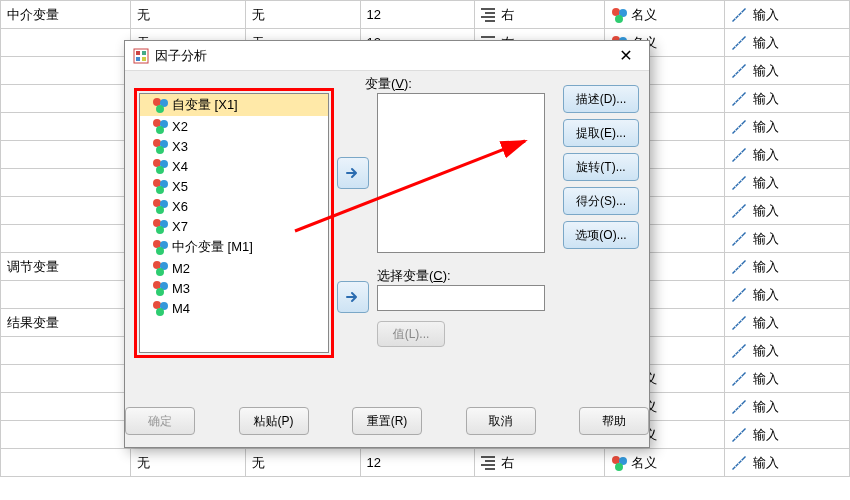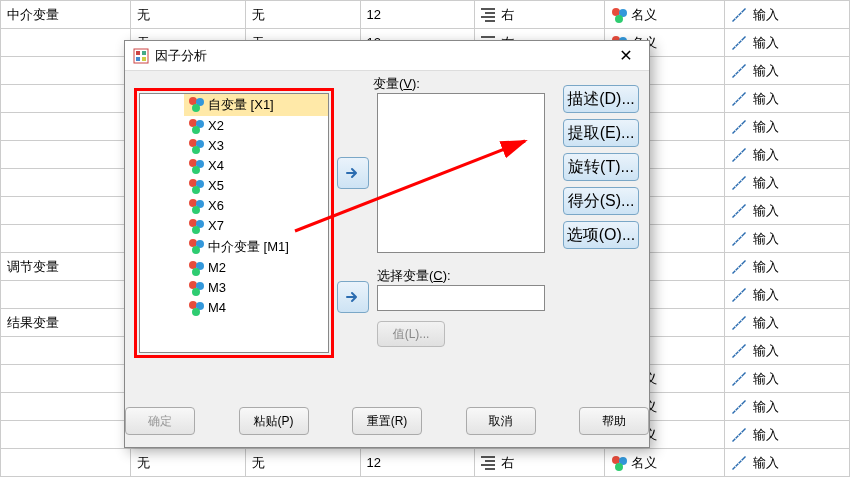--- a/index.html
+++ b/index.html
@@ -24,39 +24,39 @@
 .dialog { position: absolute; left: 124px; top: 40px; width: 526px; height: 408px; background: #f0f0f0; border: 1px solid #888; box-shadow: 4px 4px 12px rgba(0,0,0,0.3); }
 .titlebar { height: 30px; background: #fff; display: flex; align-items: center; padding: 0 8px; border-bottom: 1px solid #ddd; justify-content: flex-end; }
 .titlebar .app-icon { width: 16px; height: 16px; margin-right: 6px; }
 .titlebar .title { flex: 1; font-size: 13px; }
 .titlebar .close { width: 30px; text-align: center; font-size: 16px; cursor: pointer; }
 
 .dialog-body { position: relative; padding: 10px; height: calc(100% - 30px); }
 
 .source-box { position: absolute; left: 14px; top: 22px; width: 190px; height: 260px; background: #fff; border: 1px solid #888; overflow: hidden; }
 .source-highlight { position: absolute; left: 9px; top: 17px; width: 200px; height: 270px; border: 3px solid red; pointer-events: none; z-index: 5; }
-.var-item { display: flex; align-items: flex-start; padding: 2px 4px; cursor: pointer; margin-left: 44px; }
+.var-item { display: flex; align-items: center; padding: 2px 12px; cursor: pointer; }
 .var-item.selected { background: #ffe9a8; }
 .var-item .vicon { margin-right: 4px; }
 
-.label-var { position: absolute; left: 248px; top: 4px; }
+.label-var { position: absolute; left: 240px; top: 4px; }
 .label-sel { position: absolute; left: 252px; top: 196px; }
 .underline { text-decoration: underline; }
 
 .target-box { position: absolute; left: 252px; top: 22px; width: 168px; height: 160px; background: #fff; border: 1px solid #888; }
 .select-box { position: absolute; left: 252px; top: 214px; width: 168px; height: 26px; background: #fff; border: 1px solid #888; }
 
 .move-btn { position: absolute; width: 32px; height: 32px; background: linear-gradient(#eaf3fb,#cde3f4); border: 1px solid #7aa7c7; border-radius: 4px; cursor: pointer; display: flex; align-items: center; justify-content: center; }
 .move-btn.b1 { left: 212px; top: 86px; }
 .move-btn.b2 { left: 212px; top: 210px; }
 
 .value-btn { position: absolute; left: 252px; top: 250px; width: 68px; height: 26px; background: linear-gradient(#f2f2f2,#e0e0e0); border: 1px solid #bbb; border-radius: 4px; color: #888; font-size: 12px; }
 
 .side-btns { position: absolute; right: 10px; top: 14px; display: flex; flex-direction: column; gap: 6px; }
-.side-btn { width: 76px; height: 28px; background: linear-gradient(#eaf3fb,#cde3f4); border: 1px solid #7aa7c7; border-radius: 4px; font-size: 16px; cursor: pointer; }
+.side-btn { width: 76px; height: 28px; background: linear-gradient(#eaf3fb,#cde3f4); border: 1px solid #7aa7c7; border-radius: 4px; font-size: 12px; cursor: pointer; }
 
 .bottom-btns { position: absolute; left: 0; right: 0; bottom: 12px; display: flex; justify-content: space-between; gap: 8px; }
 .bottom-btn { width: 70px; height: 28px; background: linear-gradient(#f8f8f8,#e4e4e4); border: 1px solid #aaa; border-radius: 4px; font-size: 12px; cursor: pointer; }
 .bottom-btn.disabled { color: #999; }
 
 .arrow-svg { position: absolute; left: 160px; top: 50px; pointer-events: none; z-index: 6; }
 </style>
 </head>
 <body>
 

